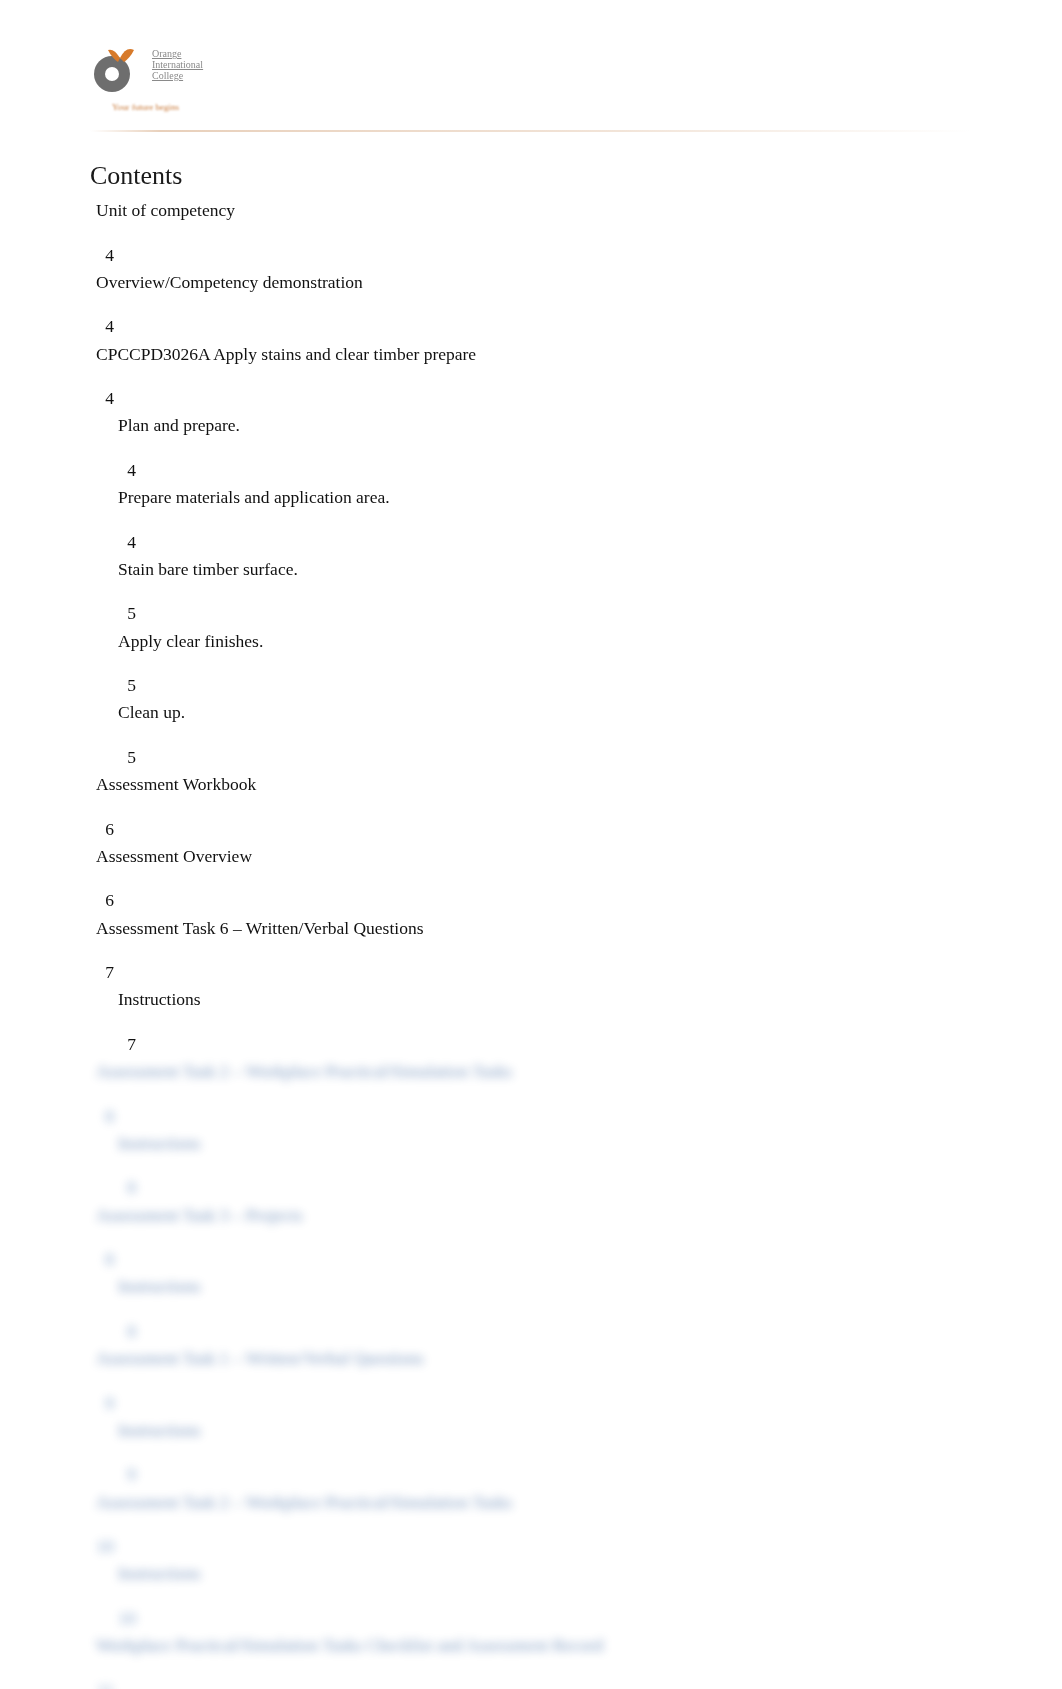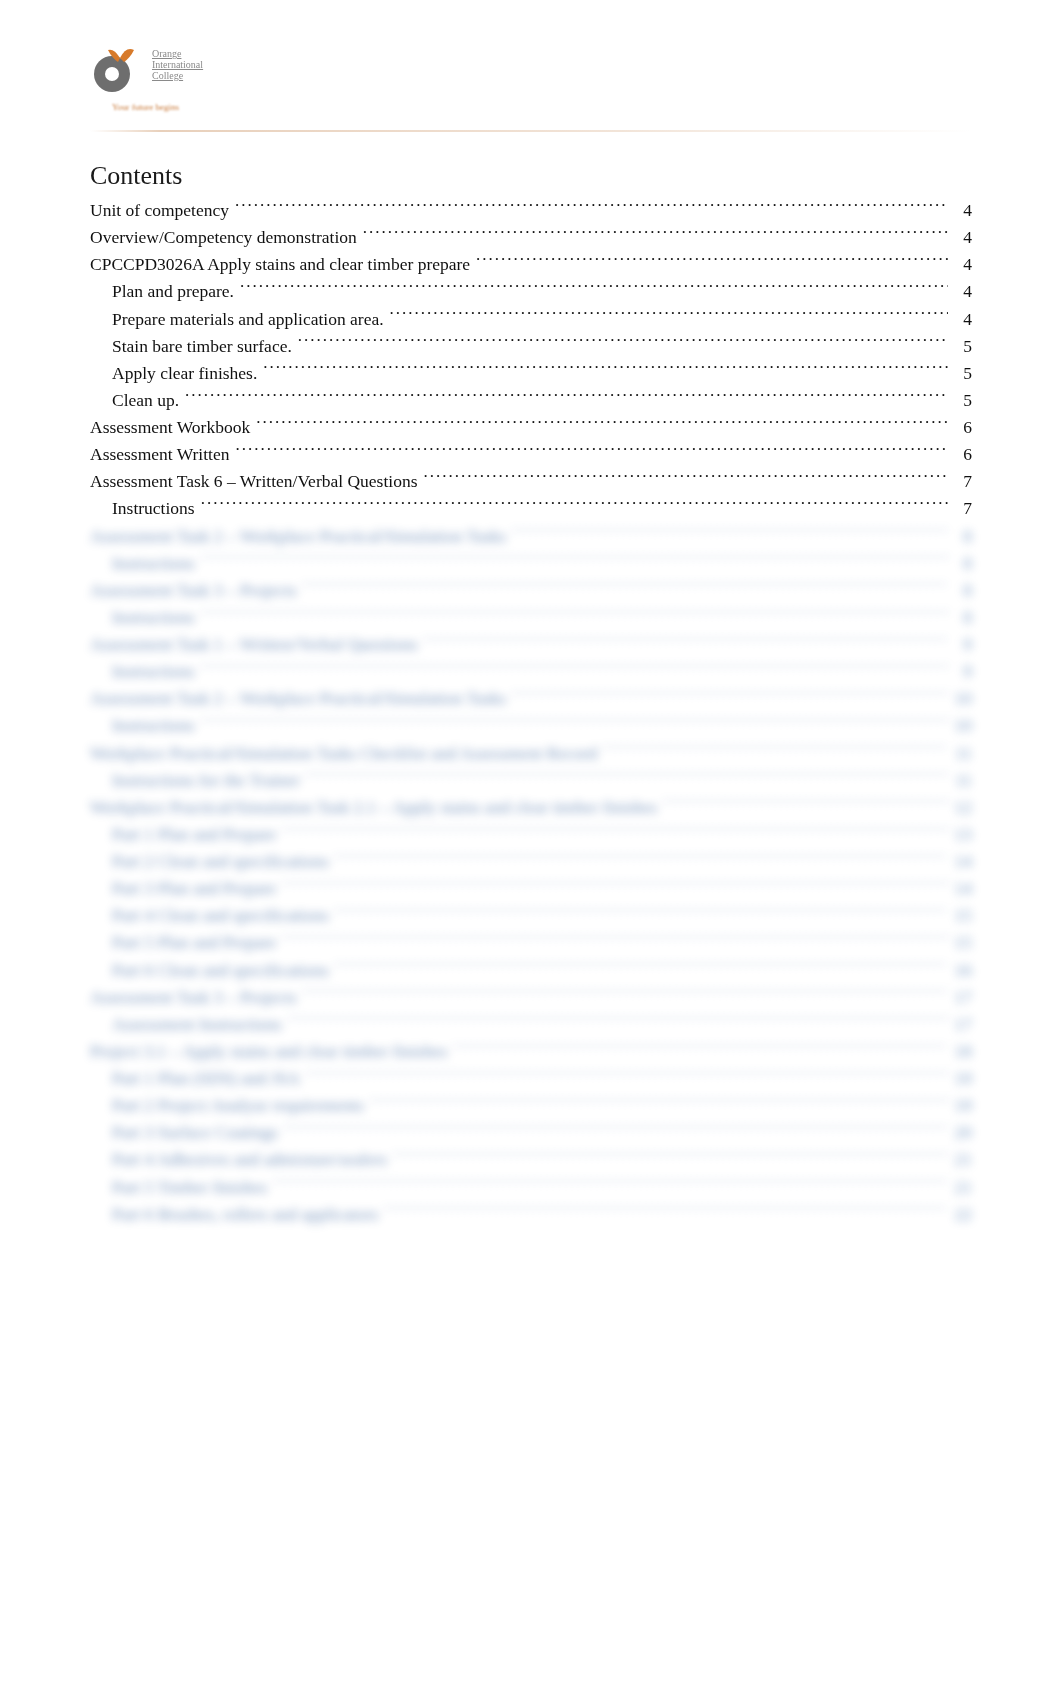--- a/index.html
+++ b/index.html
@@ -55,20 +55,21 @@
   }
   .toc {
     font-size: 17.5px;
     color: #111;
   }
   .toc-row {
     display: flex;
     align-items: baseline;
     line-height: 1.55;
     white-space: nowrap;
+    flex-direction: column;
   }
   .toc-label {
     flex: 0 0 auto;
   }
   .toc-leader {
     flex: 1 1 auto;
     overflow: hidden;
     margin: 0 6px;
     position: relative;
     height: 1em;
@@ -175,21 +176,21 @@
         <span class="toc-label">Clean up.</span>
         <span class="toc-leader"></span>
         <span class="toc-page">5</span>
       </div>
       <div class="toc-row indent-0">
         <span class="toc-label">Assessment Workbook</span>
         <span class="toc-leader"></span>
         <span class="toc-page">6</span>
       </div>
       <div class="toc-row indent-0">
-        <span class="toc-label">Assessment Written</span>
+        <span class="toc-label">Assessment Overview</span>
         <span class="toc-leader"></span>
         <span class="toc-page">6</span>
       </div>
       <div class="toc-row indent-0">
         <span class="toc-label">Assessment Task 6 – Written/Verbal Questions</span>
         <span class="toc-leader"></span>
         <span class="toc-page">7</span>
       </div>
       <div class="toc-row indent-1">
         <span class="toc-label">Instructions</span>

